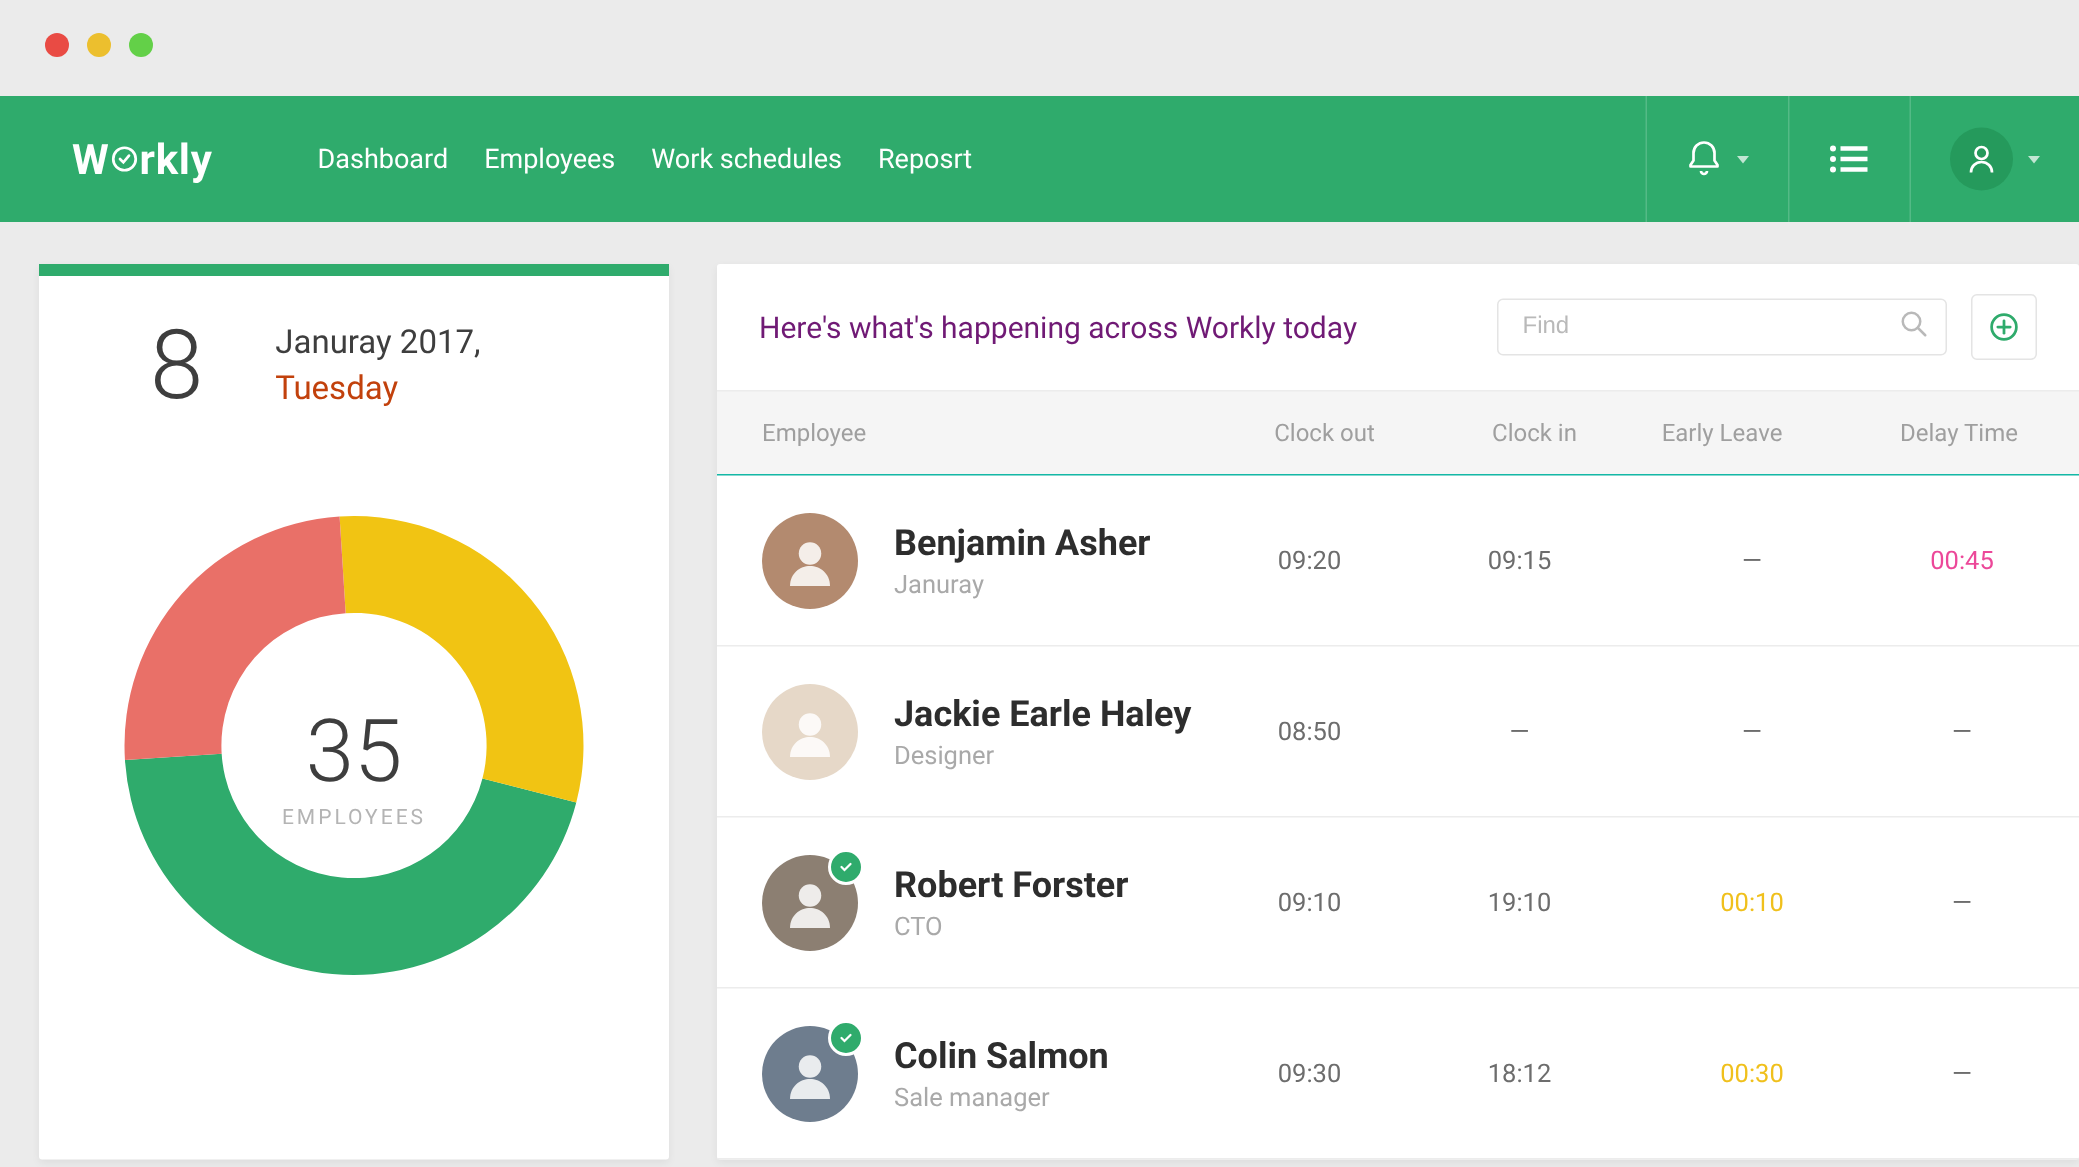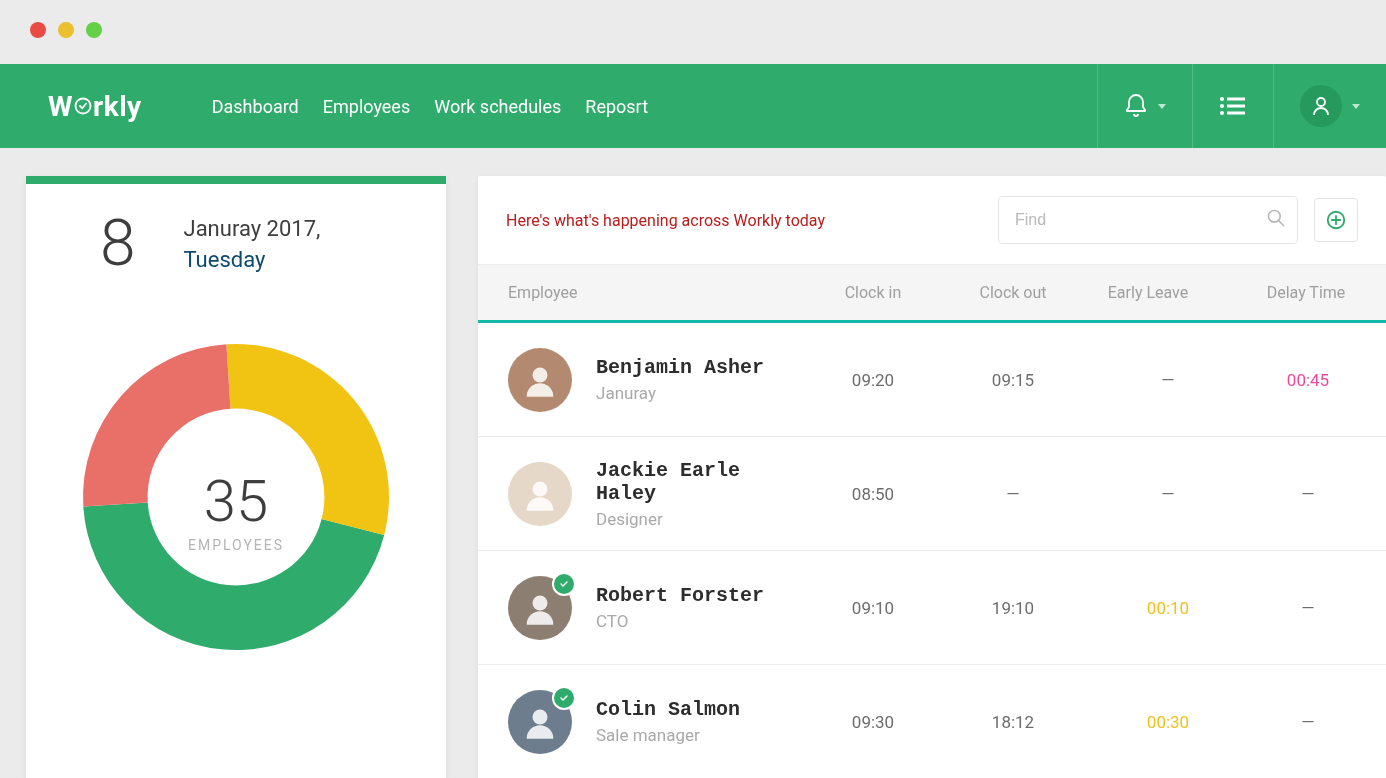--- a/index.html
+++ b/index.html
@@ -99,21 +99,21 @@
     font-weight: 300;
     color:#3e3e3e;
     margin-right: 48px;
   }
   .date-meta .line1 {
     font-size: 22px;
     color:#3e3e3e;
   }
   .date-meta .line2 {
     font-size: 22px;
-    color:#0c4a6e;
+    color:#c2410c;
     margin-top: 6px;
   }
   .donut-wrap {
     display:flex;
     justify-content:center;
     padding: 20px 12px 40px;
     position:relative;
   }
   .donut-center {
     position:absolute;
@@ -140,31 +140,31 @@
     min-width: 0;
     margin-right: 0;
   }
   .rc-head {
     display:flex;
     align-items:center;
     padding: 20px 28px;
     gap: 16px;
   }
   .rc-title {
-    font-size: 16px;
-    color:#b91c1c;
+    font-size: 20px;
+    color:#701a75;
     flex:1;
   }
   .search-box {
     position: relative;
     width: 300px;
   }
   .search-box input {
     width:100%;
-    height:48px;
+    height:38px;
     border:1px solid #e4e4e4;
     border-radius:4px;
     padding: 0 44px 0 16px;
     font-size:16px;
     color:#555;
   }
   .search-box input::placeholder { color:#b9b9b9; }
   .search-box .sicon {
     position:absolute;
     right:12px;
@@ -173,21 +173,21 @@
     color:#b9b9b9;
   }
   .add-btn {
     width:44px;height:44px;border:1px solid #e4e4e4;border-radius:4px;display:flex;align-items:center;justify-content:center;cursor:pointer;
   }
   
   .tbl-head {
     display:flex;
     background:#f5f5f5;
     border-top:1px solid #ececec;
-    border-bottom:3px solid #14b8a6;
+    border-bottom:1px solid #14b8a6;
     font-size:16px;
     color:#9f9f9f;
   }
   .col { padding: 18px 12px; }
   .col.emp { flex: 0 0 330px; padding-left: 30px; }
   .col.cin { flex: 0 0 130px; text-align:center;}
   .col.cout{ flex: 0 0 150px; text-align:center;}
   .col.del { flex: 0 0 160px; text-align:center;}
   .col.elv { flex: 1; text-align:center; padding-right: 30px;}
   .row {
@@ -212,24 +212,23 @@
   }
   .badge {
     position:absolute;
     top:-4px; right:-4px;
     width:24px;height:24px;border-radius:50%;
     background:#2fab6c;
     border:2px solid #fff;
     display:flex;align-items:center;justify-content:center;
   }
   .emp-name {
-    font-size:20px;
+    font-size:24px;
     font-weight:700;
     color:#2d2d2d;
-    font-family:Liberation Mono, monospace;
   }
   .emp-role {
     font-size:17px;
     color:#a9a9a9;
     margin-top:4px;
   }
   .warn { color:#f0c01c; }
   .err  { color:#ec4899; }
 </style>
 </head>
@@ -324,22 +323,22 @@
       <div class="add-btn">
         <svg width="22" height="22" viewBox="0 0 24 24">
           <circle cx="12" cy="12" r="9" fill="none" stroke="#2fab6c" stroke-width="2"></circle>
           <line x1="12" y1="7.5" x2="12" y2="16.5" stroke="#2fab6c" stroke-width="2" stroke-linecap="round"></line>
           <line x1="7.5" y1="12" x2="16.5" y2="12" stroke="#2fab6c" stroke-width="2" stroke-linecap="round"></line>
         </svg>
       </div>
     </div>
     <div class="tbl-head">
       <div class="col emp">Employee</div>
+      <div class="col cout">Clock out</div>
       <div class="col cin">Clock in</div>
-      <div class="col cout">Clock out</div>
       <div class="col elv">Early Leave</div>
       <div class="col del">Delay Time</div>
     </div>
     <div id="rows">
         <div class="row">
           <div class="col emp">
             <div class="emp-cell">
               <div class="emp-avatar-wrap">
                 <div class="emp-avatar" style="background: rgb(179, 138, 111);">
                   <svg width="40" height="40" viewBox="0 0 24 24">

